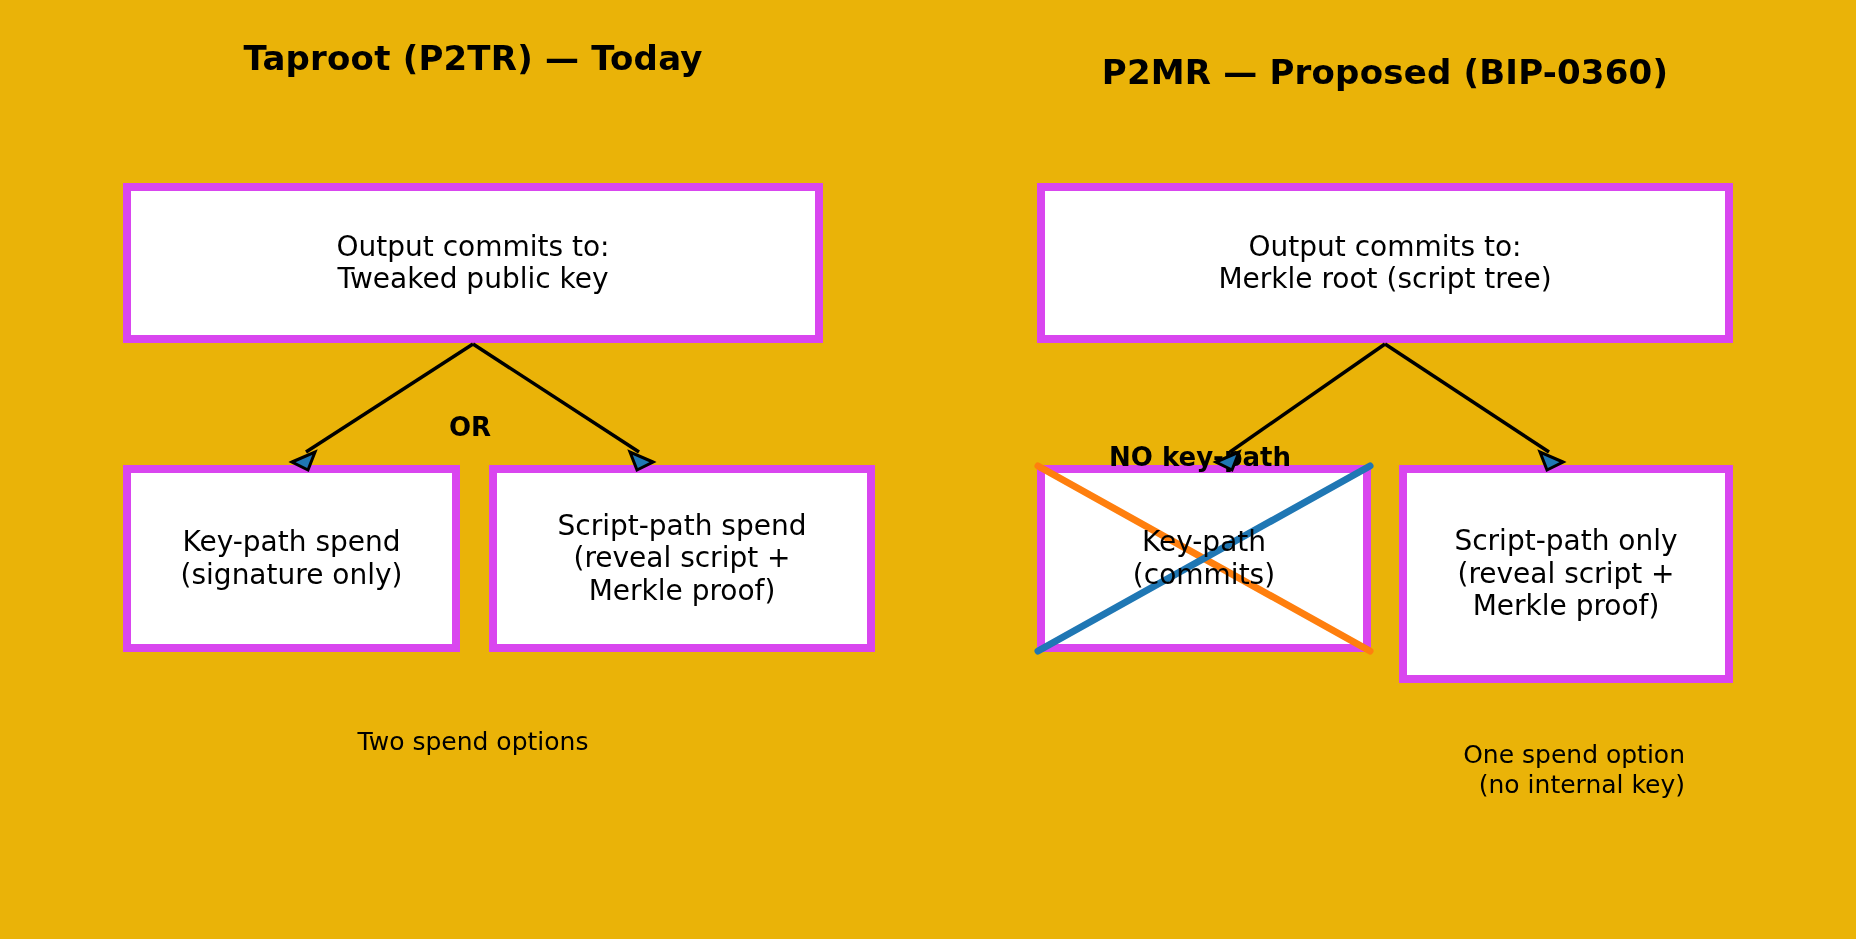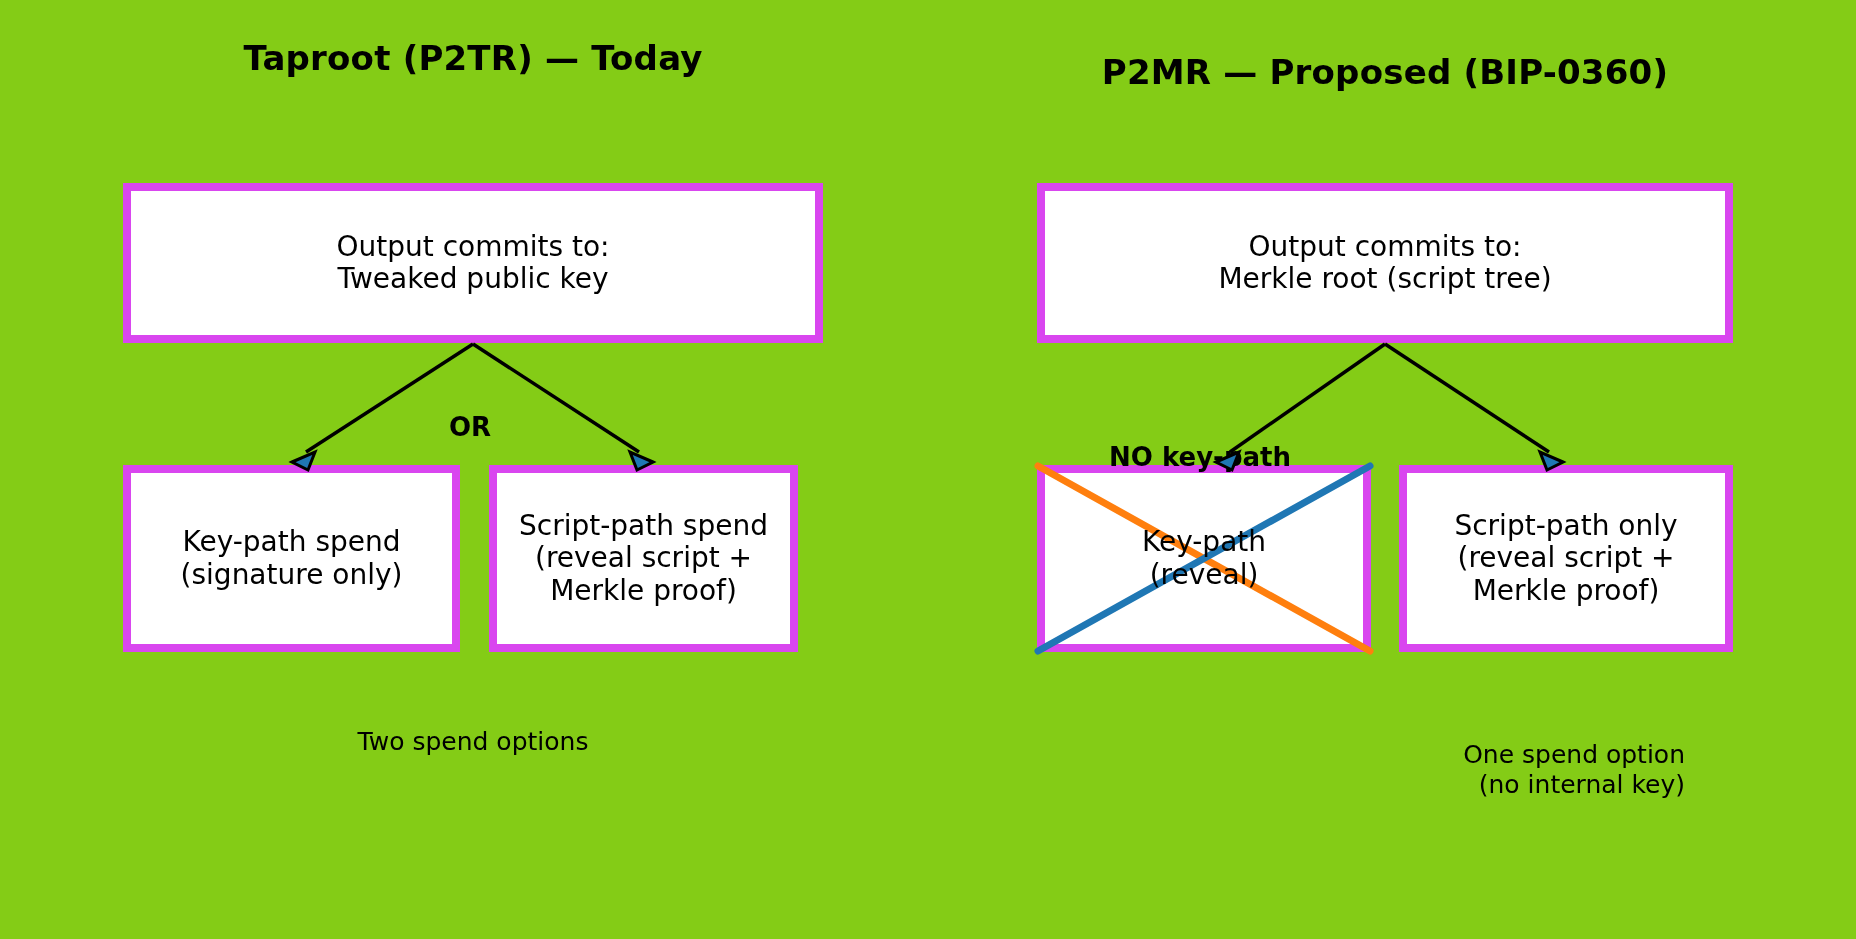--- a/index.html
+++ b/index.html
@@ -9,21 +9,21 @@
     background: #ffffff;
   }
   body {
     font-family: "DejaVu Sans", sans-serif;
     color: #000000;
   }
   #canvas {
     position: relative;
     width: 1856px;
     height: 939px;
-    background: #84cc16;
+    background: #eab308;
     overflow: hidden;
   }
   svg.overlay {
     position: absolute;
     left: 0;
     top: 0;
     width: 1856px;
     height: 939px;
     pointer-events: none;
   }
@@ -92,41 +92,41 @@
   <div class="node-box" style="left:123px; top:183px; width:700px; height:160px;">
     <div class="node-text">Output commits to:
 Tweaked public key</div>
   </div>
 
   <div class="node-box" style="left:123px; top:465px; width:337px; height:187px;">
     <div class="node-text">Key-path spend
 (signature only)</div>
   </div>
 
-  <div class="node-box" style="left:489px; top:465px; width:309px; height:187px;text-align:center;">
+  <div class="node-box" style="left:489px; top:465px; width:386px; height:187px;text-align:center;">
     <div class="node-text">Script-path spend
 (reveal script +
 Merkle proof)</div>
   </div>
 
   <div class="edge-label" style="left:380px; top:412px; width:180px;">OR</div>
 
   <div class="caption" style="left:173px; top:727px; width:600px;">Two spend options</div>
 
   <div class="node-box" style="left:1037px; top:183px; width:696px; height:160px;">
     <div class="node-text">Output commits to:
 Merkle root (script tree)</div>
   </div>
 
   <div class="node-box crossed" style="left:1037px; top:465px; width:334px; height:187px;">
     <div class="node-text">Key-path
-(reveal)</div>
+(commits)</div>
   </div>
 
-  <div class="node-box" style="left:1399px; top:465px; width:334px; height:187px;">
+  <div class="node-box" style="left:1399px; top:465px; width:334px; height:218px;">
     <div class="node-text">Script-path only
 (reveal script +
 Merkle proof)</div>
   </div>
 
   <div class="edge-label" style="left:1085px; top:442px; width:230px;">NO key-path</div>
 
   <div class="caption" style="left:1085px; top:740px; width:600px;text-align:right;">One spend option
 (no internal key)</div>
 

